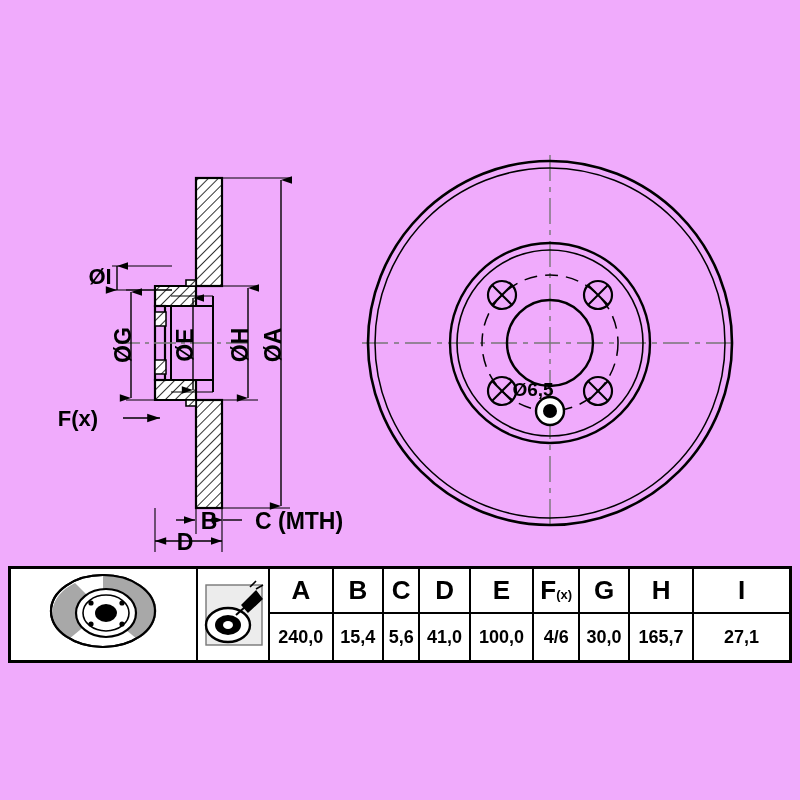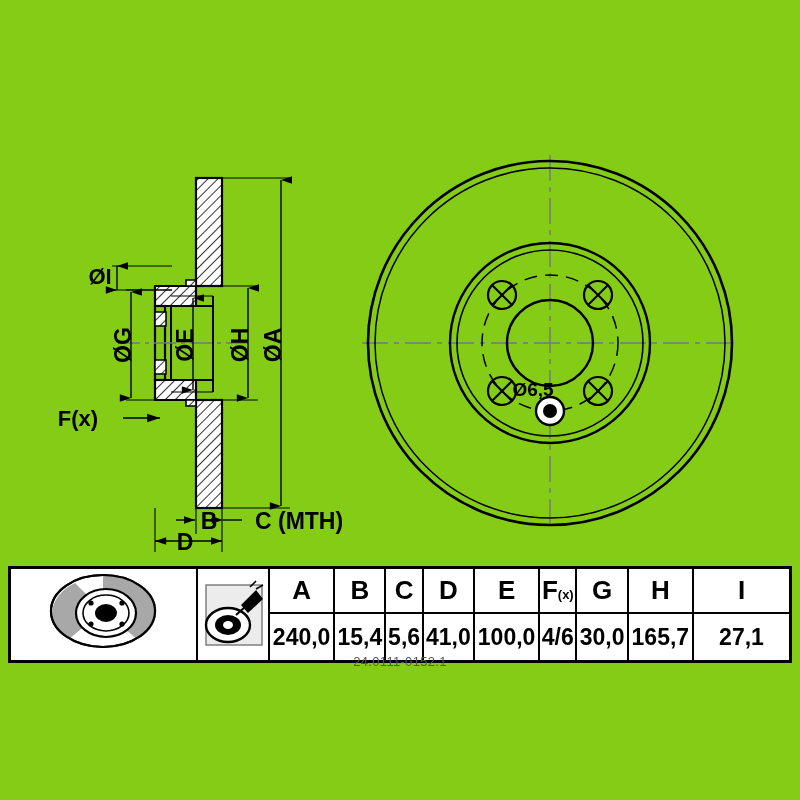--- a/index.html
+++ b/index.html
@@ -1,25 +1,25 @@
 <!DOCTYPE html>
 <html><head>
 <meta charset="utf-8">
 <style>
   html,body{margin:0;padding:0;background:#ffffff;}
   body{width:800px;height:800px;font-family:"Liberation Sans",sans-serif;color:#000;}
-  #sheet{position:relative;width:800px;height:800px;background:#84cc16;overflow:hidden;}
+  #sheet{position:relative;width:800px;height:800px;background:#f0abfc;overflow:hidden;}
   #drawing{position:absolute;left:0;top:0;width:800px;height:800px;}
   .lbl{font-family:"Liberation Sans",sans-serif;font-weight:bold;fill:#000;}
   #spec-table{position:absolute;left:8px;top:566px;width:784px;border-collapse:collapse;
     border:3px solid #000;background:#fff;}
   #spec-table td{border:2px solid #000;text-align:center;vertical-align:middle;
     font-family:"Liberation Sans",sans-serif;font-weight:bold;color:#000;padding:0;}
   #spec-table tr.head-row td{height:40px;font-size:26px;}
-  #spec-table tr.val-row td{height:42px;font-size:23px;}
+  #spec-table tr.val-row td{height:42px;font-size:18px;}
   #spec-table td.icon-cell{border:2px solid #000;}
   #spec-table td.fx-head{font-size:19px;}
   .fx-sub{font-size:13px;}
   #partnum{position:absolute;left:0;top:654px;width:800px;text-align:center;
     font-family:"Liberation Sans",sans-serif;font-size:13px;color:#555;letter-spacing:.3px;}
 </style>
 </head>
 <body>
 
 <div id="sheet">
@@ -234,15 +234,14 @@
       <td>41,0</td>
       <td>100,0</td>
       <td>4/6</td>
       <td>30,0</td>
       <td>165,7</td>
       <td>27,1</td>
     </tr>
   </tbody>
     </table>
 
-  <div id="partnum">24.0111-0152.1</div>
 
 </div>
 
 </body></html>

